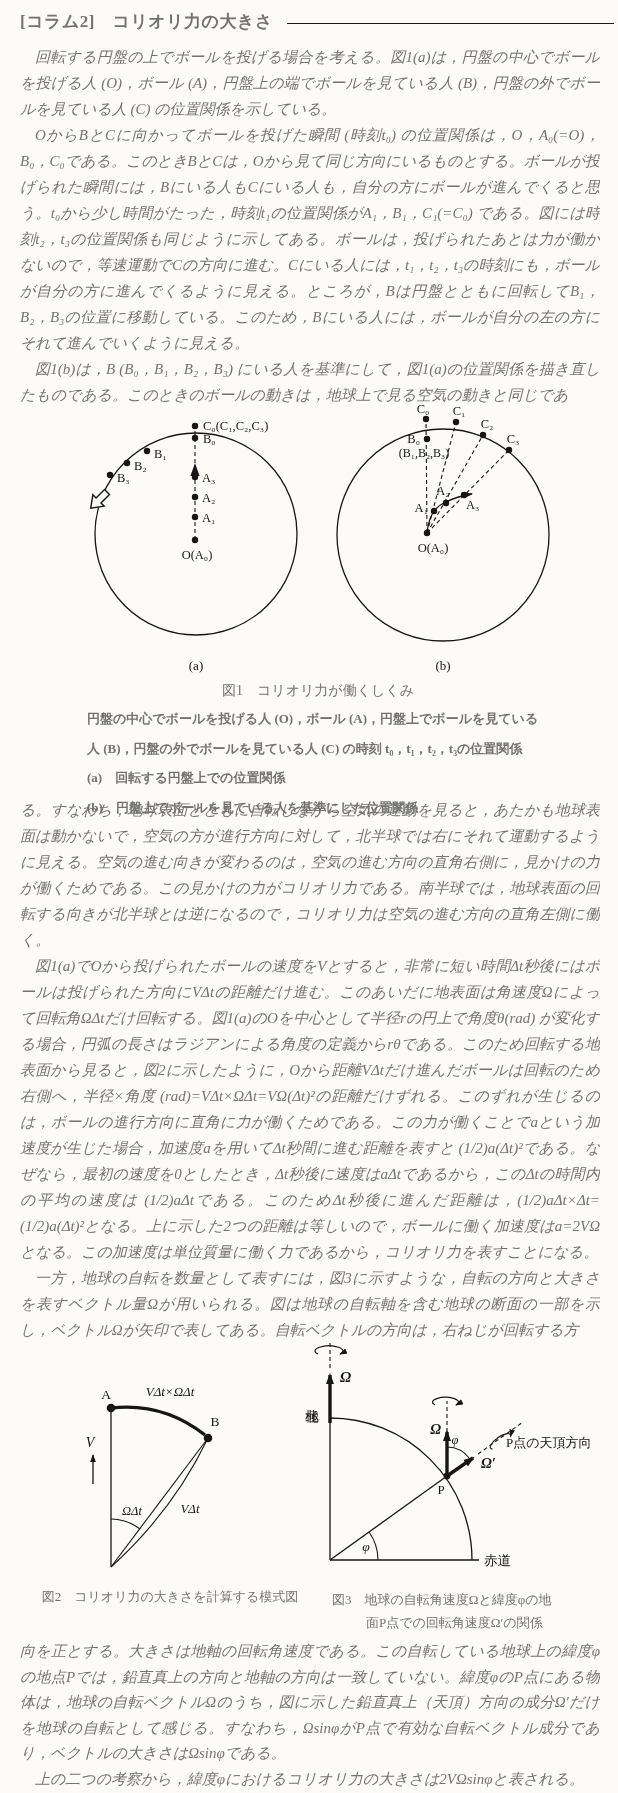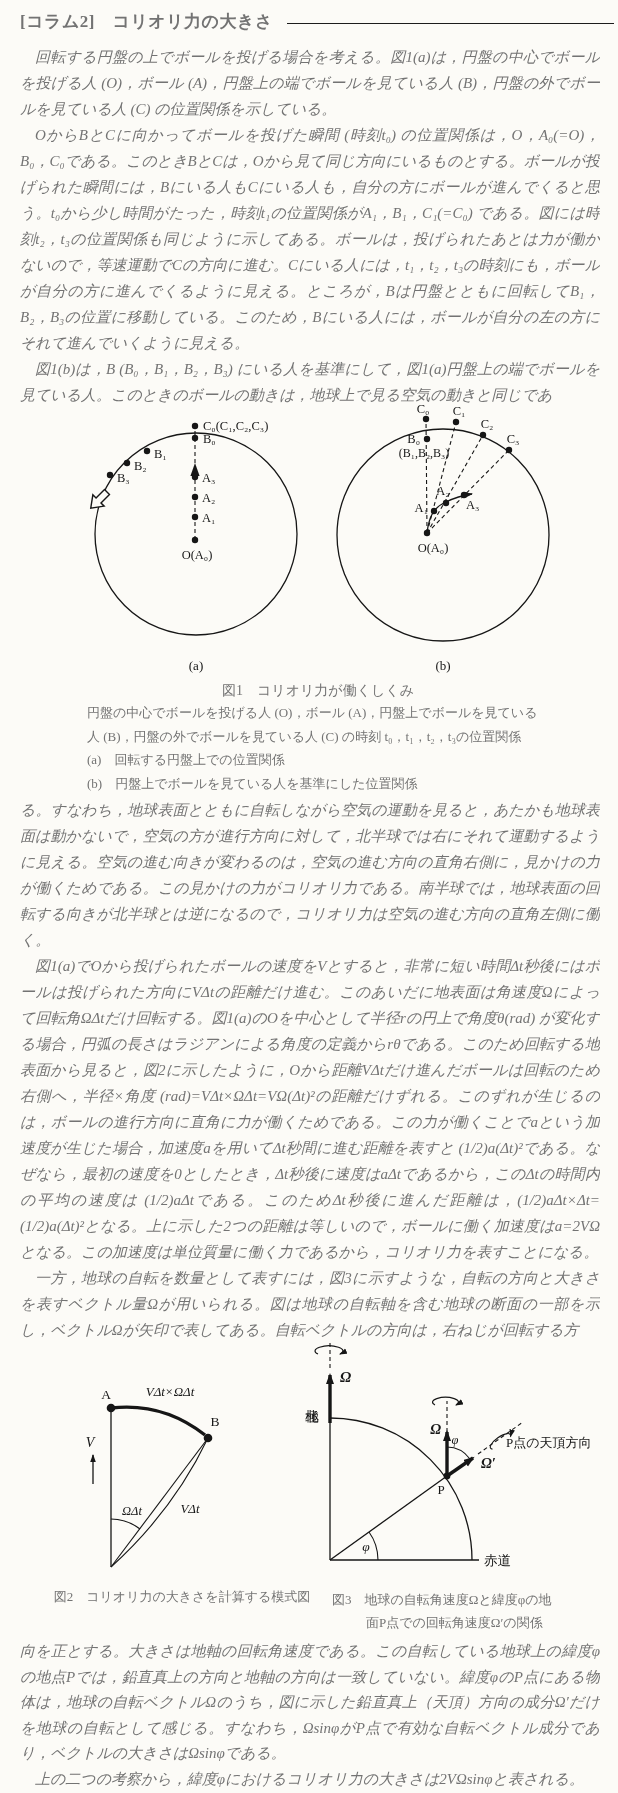--- a/index.html
+++ b/index.html
@@ -16,22 +16,22 @@
   .tb p { margin:0; text-indent:15px;font-style:italic; }
   .tb p.cont { text-indent:0; }
   #block1 { top:44px;  height:368px; }
   #block2 { top:797px; height:548px; }
   #block3 { top:1639px; height:154px; line-height:25.5px; }
   .figsvg { position:absolute; left:0; }
   #fig1svg  { top:398px; }
   #fig23svg { top:1335px; }
   .fig1cap { position:absolute; top:682px; left:0; width:618px;padding-left:9px; }
   .cap-title { margin:0; text-align:center; font-size:14px; }
-  .cap-line  { margin:2px 0 0 78px; width:476px; font-size:13px; line-height:21.5px; }
-  .fcap2 { position:absolute; top:1588px; left:22px; width:320px; text-align:center; font-size:13px;font-family:Liberation Serif, serif; }
+  .cap-line  { margin:8px 0 0 78px; width:476px; font-size:13px; line-height:21.5px;font-weight:bold; }
+  .fcap2 { position:absolute; top:1588px; left:10px; width:320px; text-align:center; font-size:13px;font-family:Liberation Serif, serif; }
   .fcap3 { position:absolute; top:1588px; left:332px; width:282px; font-size:13px; line-height:23px; }
   .fcap3 .l2 { margin-left:34px; }
   svg text { font-size:12.5px; fill:#161616; font-family:"Liberation Serif","DejaVu Serif",serif; }
   svg .it { font-style:italic; }
   svg .bd { font-weight:bold; }
   .mid { text-anchor:middle; } .end { text-anchor:end; }
   .st  { stroke:#161616; fill:none; stroke-width:1.3px; }
   .stthin { stroke:#161616; fill:none; stroke-width:1.1px; }
   .dash { stroke-dasharray:4 3; }
   .thick { stroke:#161616; fill:none; stroke-width:3.4px; }
@@ -43,21 +43,21 @@
 <div class="page">
 
   <div class="titlebar">
     <span class="title">[コラム2]　コリオリ力の大きさ</span>
     <span class="rule"></span>
   </div>
 
   <div class="tb" id="block1">
     <p>回転する円盤の上でボールを投げる場合を考える。図1(a)は，円盤の中心でボールを投げる人 (O)，ボール (A)，円盤上の端でボールを見ている人 (B)，円盤の外でボールを見ている人 (C) の位置関係を示している。</p>
     <p>OからBとCに向かってボールを投げた瞬間 (時刻t₀) の位置関係は，O，A₀(=O)，B₀，C₀である。このときBとCは，Oから見て同じ方向にいるものとする。ボールが投げられた瞬間には，Bにいる人もCにいる人も，自分の方にボールが進んでくると思う。t₀から少し時間がたった，時刻t₁の位置関係がA₁，B₁，C₁(=C₀) である。図には時刻t₂，t₃の位置関係も同じように示してある。ボールは，投げられたあとは力が働かないので，等速運動でCの方向に進む。Cにいる人には，t₁，t₂，t₃の時刻にも，ボールが自分の方に進んでくるように見える。ところが，Bは円盤とともに回転してB₁，B₂，B₃の位置に移動している。このため，Bにいる人には，ボールが自分の左の方にそれて進んでいくように見える。</p>
-    <p>図1(b)は，B (B₀，B₁，B₂，B₃) にいる人を基準にして，図1(a)円盤上の端でボールを見ている人。このときのボールの動きは，地球上で見る空気の動きと同じであ</p>
+    <p>図1(b)は，B (B₀，B₁，B₂，B₃) にいる人を基準にして，図1(a)の位置関係を描き直したものである。このときのボールの動きは，地球上で見る空気の動きと同じであ</p>
   </div>
 
   <svg class="figsvg" id="fig1svg" width="618" height="284" viewBox="0 0 618 284">
     <defs>
       <marker id="f1arr" markerWidth="10" markerHeight="8" refX="7" refY="2.8" orient="auto" markerUnits="userSpaceOnUse">
         <path d="M0,0 L8,2.8 L0,5.6 Z" fill="#161616"></path>
       </marker>
     </defs>
 
     <g>

